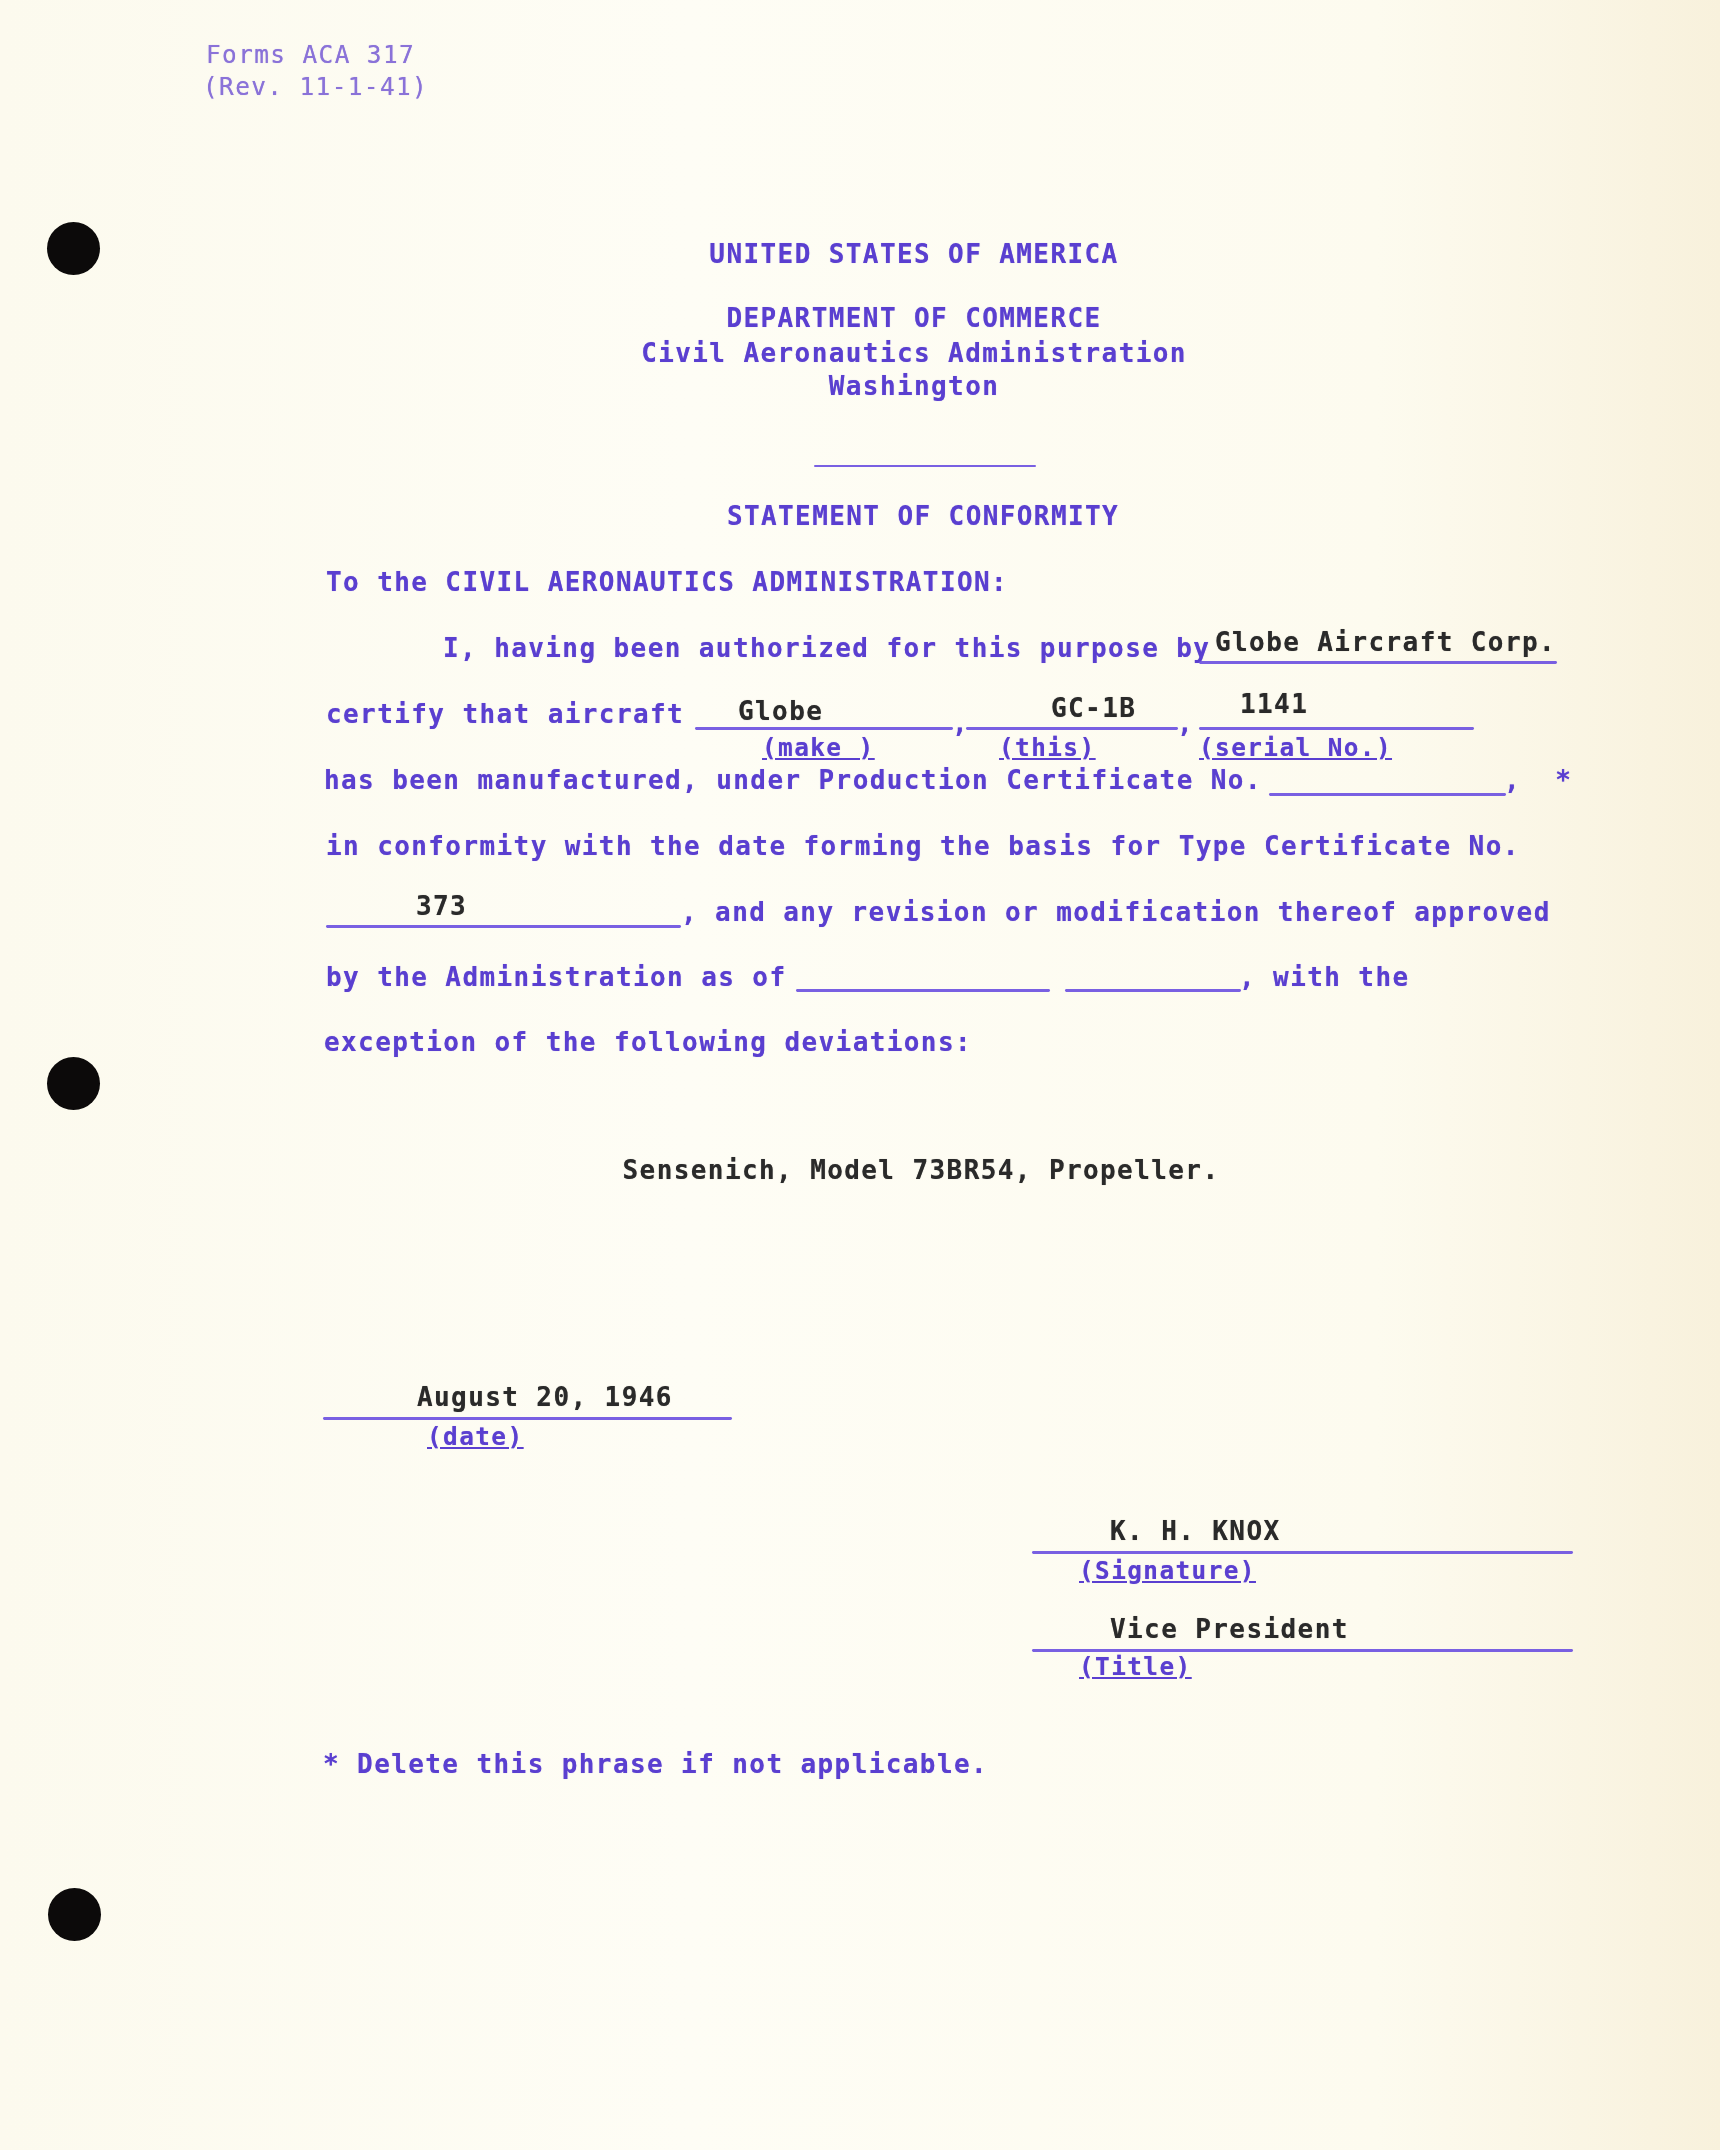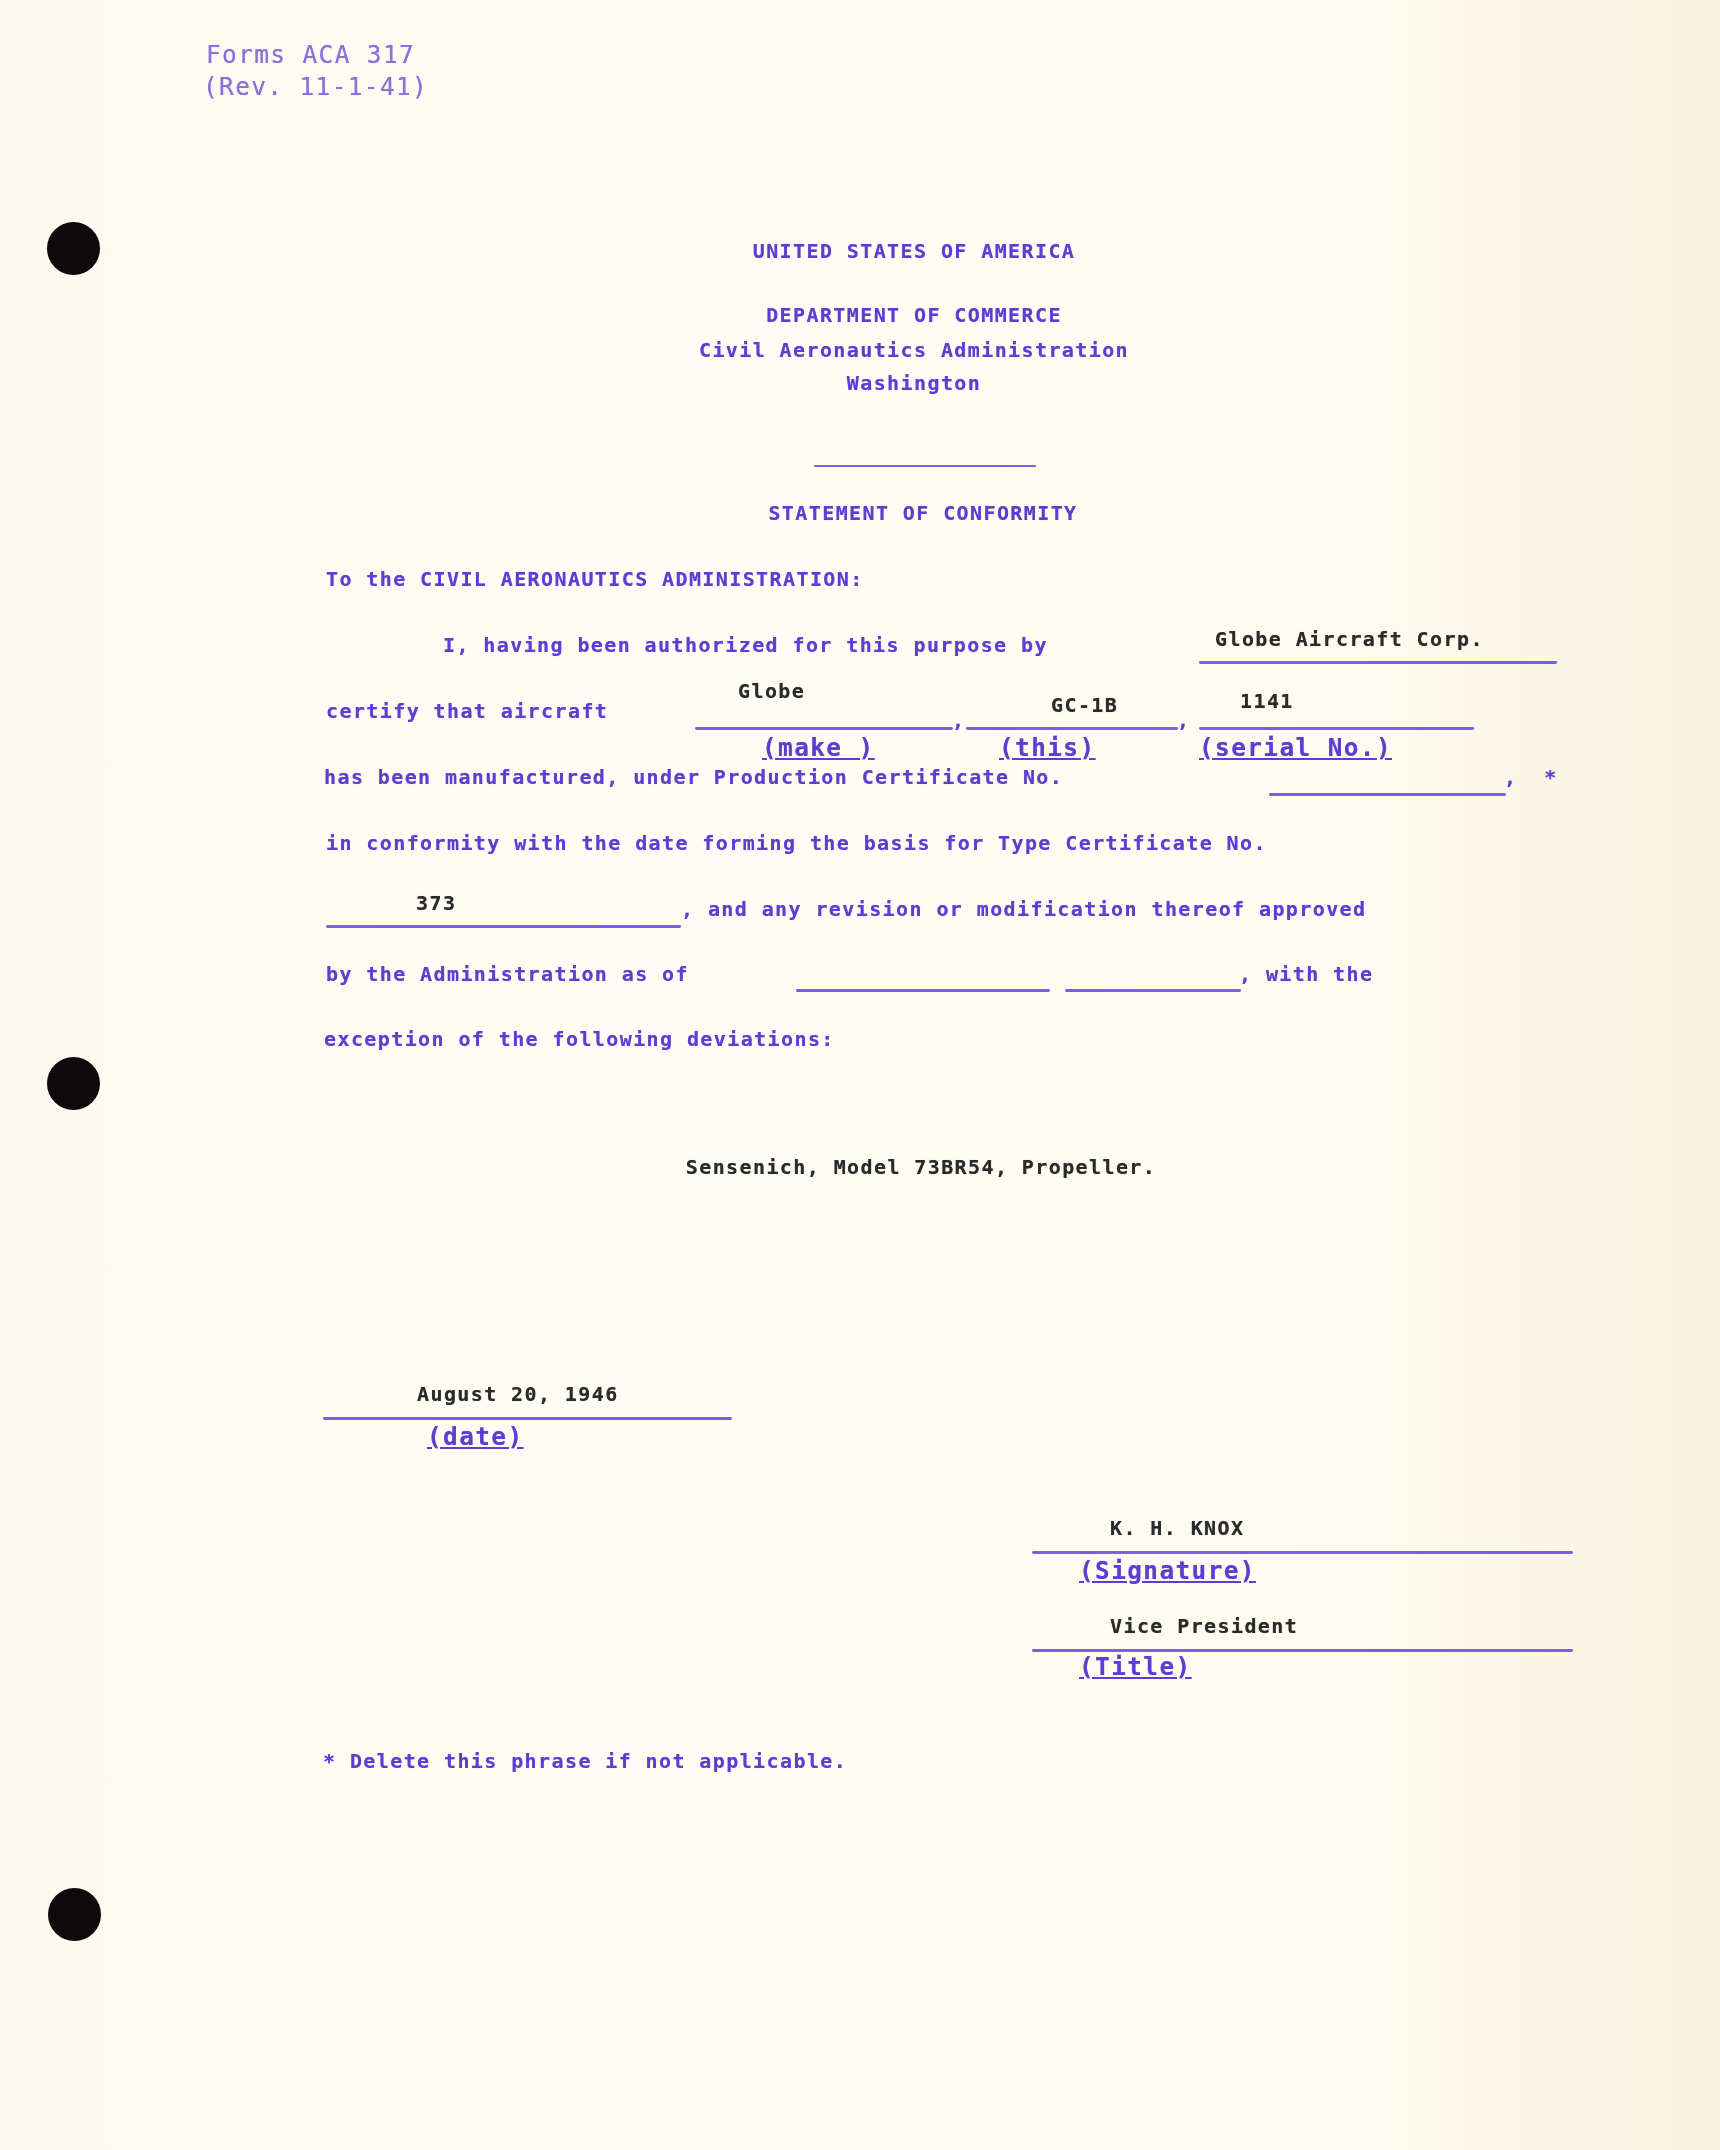--- a/index.html
+++ b/index.html
@@ -7,21 +7,21 @@
     width: 1721px; height: 2151px; position: relative; overflow: hidden;
     background: #fdfbf0;
     font-family: "DejaVu Sans Mono", "Liberation Mono", monospace;
   }
   .paper {
     position: absolute; left: 0; top: 0; width: 1721px; height: 2151px;
     background: linear-gradient(90deg, #fcfaee 0%, #fefdf5 40%, #fdfbef 80%, #f8f1dc 100%);
   }
   .t {
     position: absolute; white-space: pre; font-weight: bold;
-    color: #5a3fd0; font-size: 20px; letter-spacing: 1.4px; line-height: 1;
+    color: #5a3fd0; font-size: 26px; letter-spacing: 1.4px; line-height: 1;
     text-shadow: 0 0 0.7px rgba(90,63,208,0.6);
   }
   .t.c { transform: translateX(-50%); }
   .t.ink { color: #2a2a2a; text-shadow: 0 0 0.7px rgba(0,0,0,0.5); }
   .t.faint { color: #8a72d8; font-weight: normal; font-size: 24.4px; }
   .rule {
     position: absolute; height: 2.9px; background: #6a4fe0; border-radius: 1.4px; opacity: 0.9;
   }
   .rule.thin { height: 2.2px; }
   .hole { position: absolute; width: 53px; height: 53px; border-radius: 50%; background: #0c0a0a; }
@@ -48,21 +48,21 @@
 
 <div class="t c" style="left:923px; top:503px;">STATEMENT OF CONFORMITY</div>
 
 <div class="t" style="left:326px; top:569px;">To the CIVIL AERONAUTICS ADMINISTRATION:</div>
 
 <div class="t" style="left:443px; top:635px;">I, having been authorized for this purpose by</div>
 <div class="t ink" style="left:1193px; top:629px;margin-left:22px;">Globe Aircraft Corp.</div>
 <div class="rule" style="left:1199px; top:661px; width:358px;"></div>
 
 <div class="t" style="left:326px; top:701px;">certify that aircraft</div>
-<div class="t ink" style="left:738px; top:681px;">Globe</div>
+<div class="t ink" style="left:738px; top:698px;">Globe</div>
 <div class="rule" style="left:695px; top:727px; width:258px;"></div>
 <div class="t" style="left:952px; top:710px;">,</div>
 <div class="t ink" style="left:1006px; top:695px;margin-left:45px;">GC-1B</div>
 <div class="rule" style="left:966px; top:727px; width:212px;"></div>
 <div class="t" style="left:1177px; top:710px;">,</div>
 <div class="t ink" style="left:1240px; top:691px;">1141</div>
 <div class="rule" style="left:1199px; top:727px; width:275px;"></div>
 <div class="t lbl" style="left:762px; top:736px;">(make )</div>
 <div class="t lbl" style="left:999px; top:736px;">(this)</div>
 <div class="t lbl" style="left:1199px; top:736px;">(serial No.)</div>

